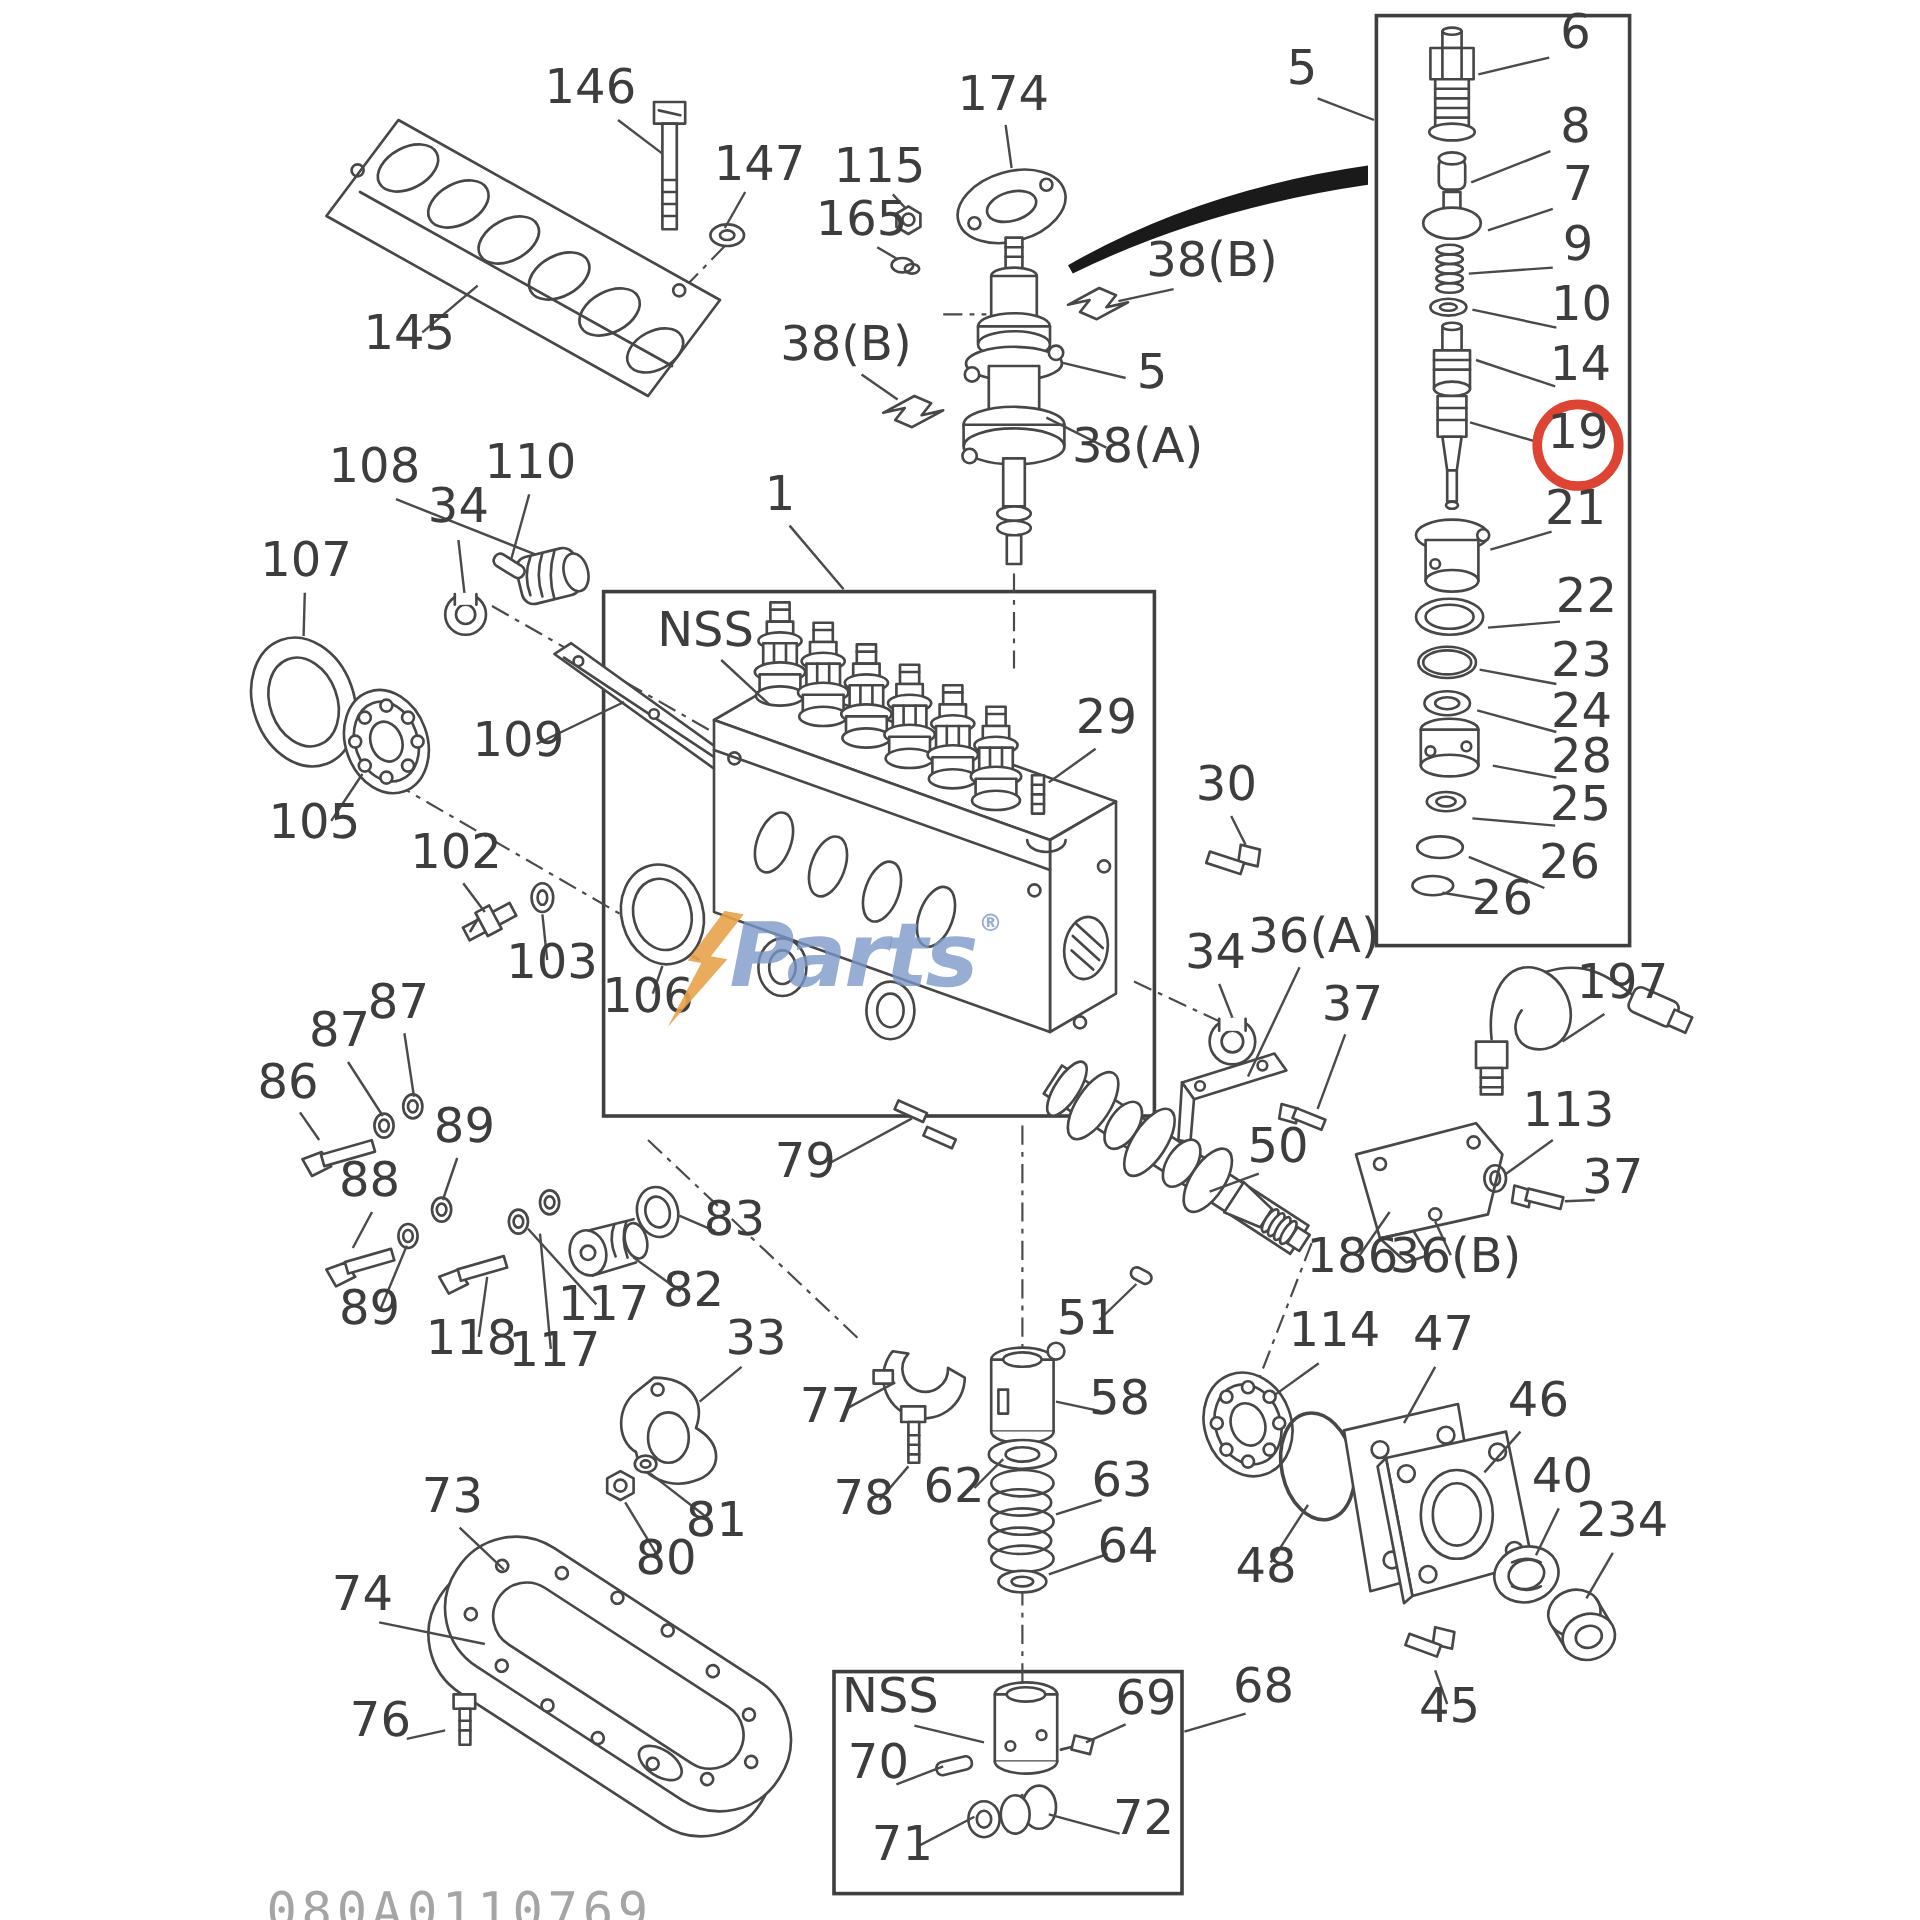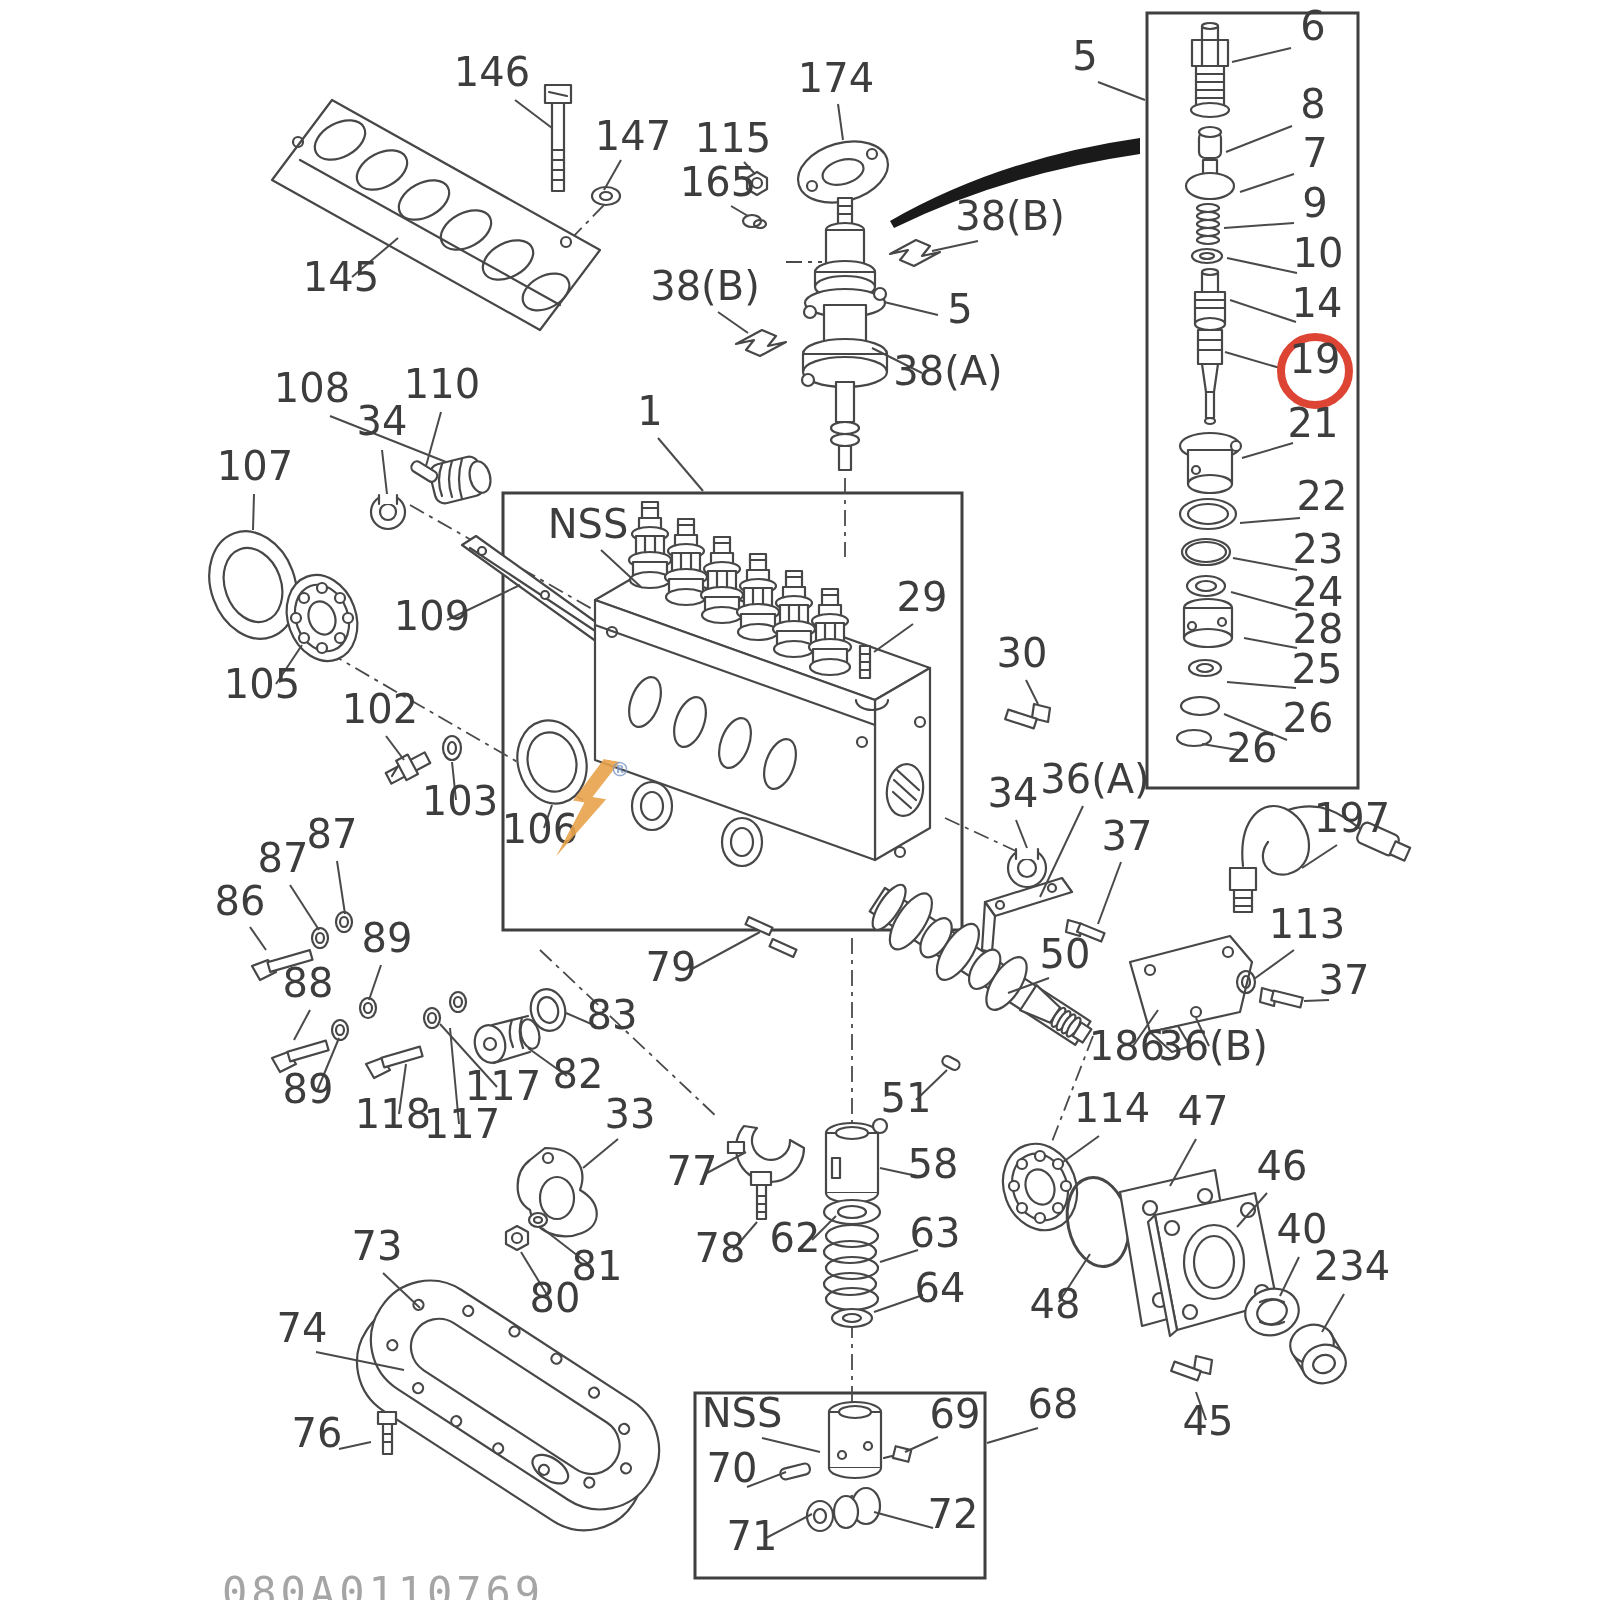--- a/index.html
+++ b/index.html
@@ -737,18 +737,19 @@
       <text x="955" y="1428" class="lbl">69</text>
       <text x="732" y="1482" class="lbl">70</text>
       <text x="953" y="1528" class="lbl">72</text>
       <text x="752" y="1550" class="lbl">71</text>
     </svg>
 
 <div id="watermark">
   <svg class="bolt" width="52" height="104" viewBox="0 0 40 90">
     <polygon points="26,0 6,40 16,40 0,90 34,34 22,34 40,0" fill="#e9a24b" opacity="0.9"></polygon>
   </svg>
+  <span>Parts</span>
   <sup>®</sup>
 </div>
 
 <div id="footer-code">080A0110769</div>
 
 </div>
 
 </body></html>

